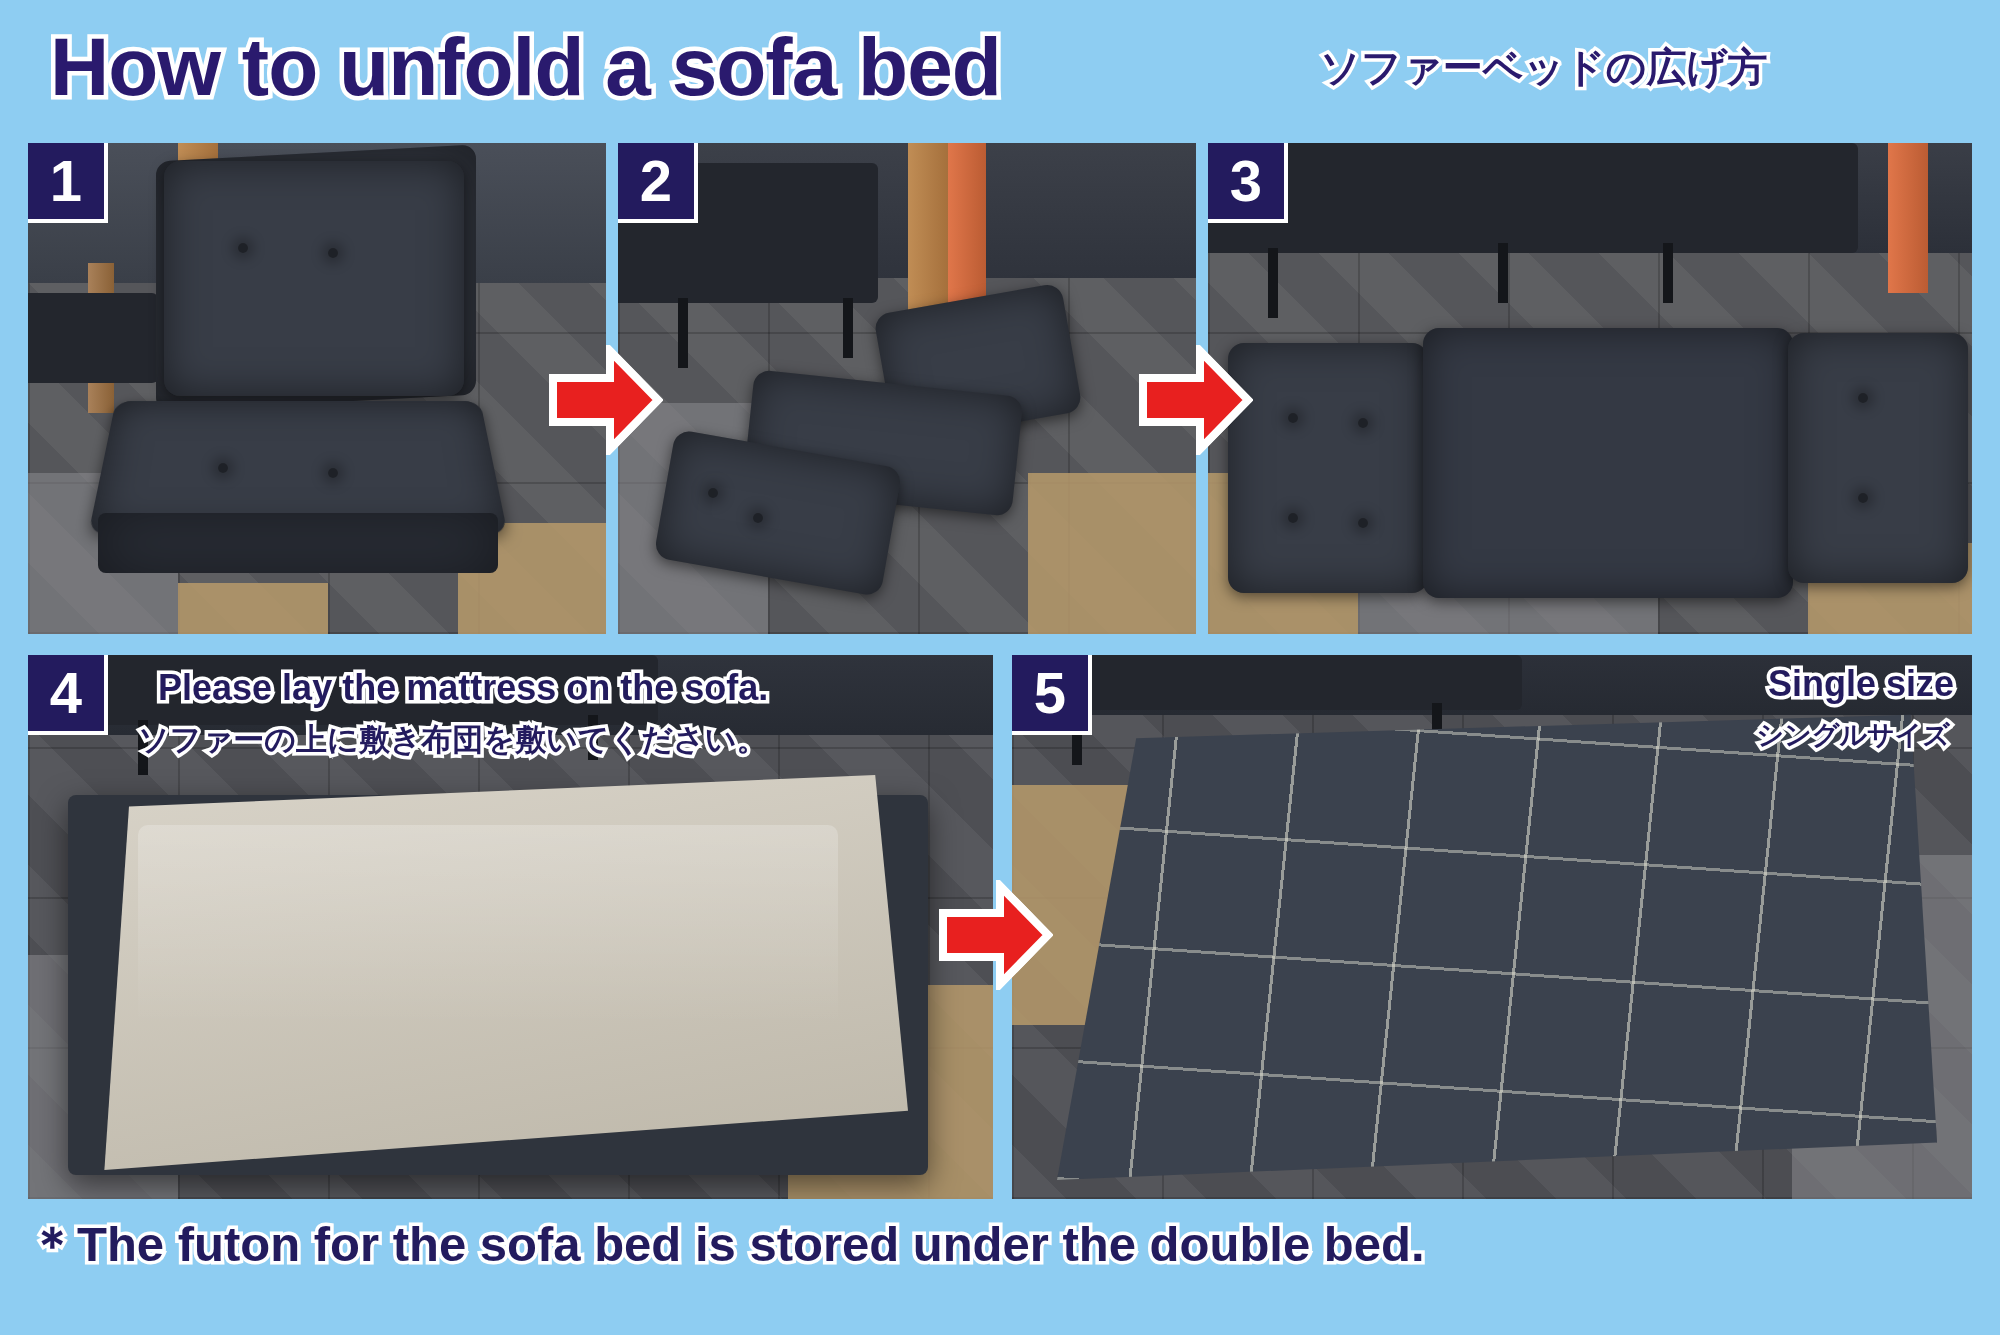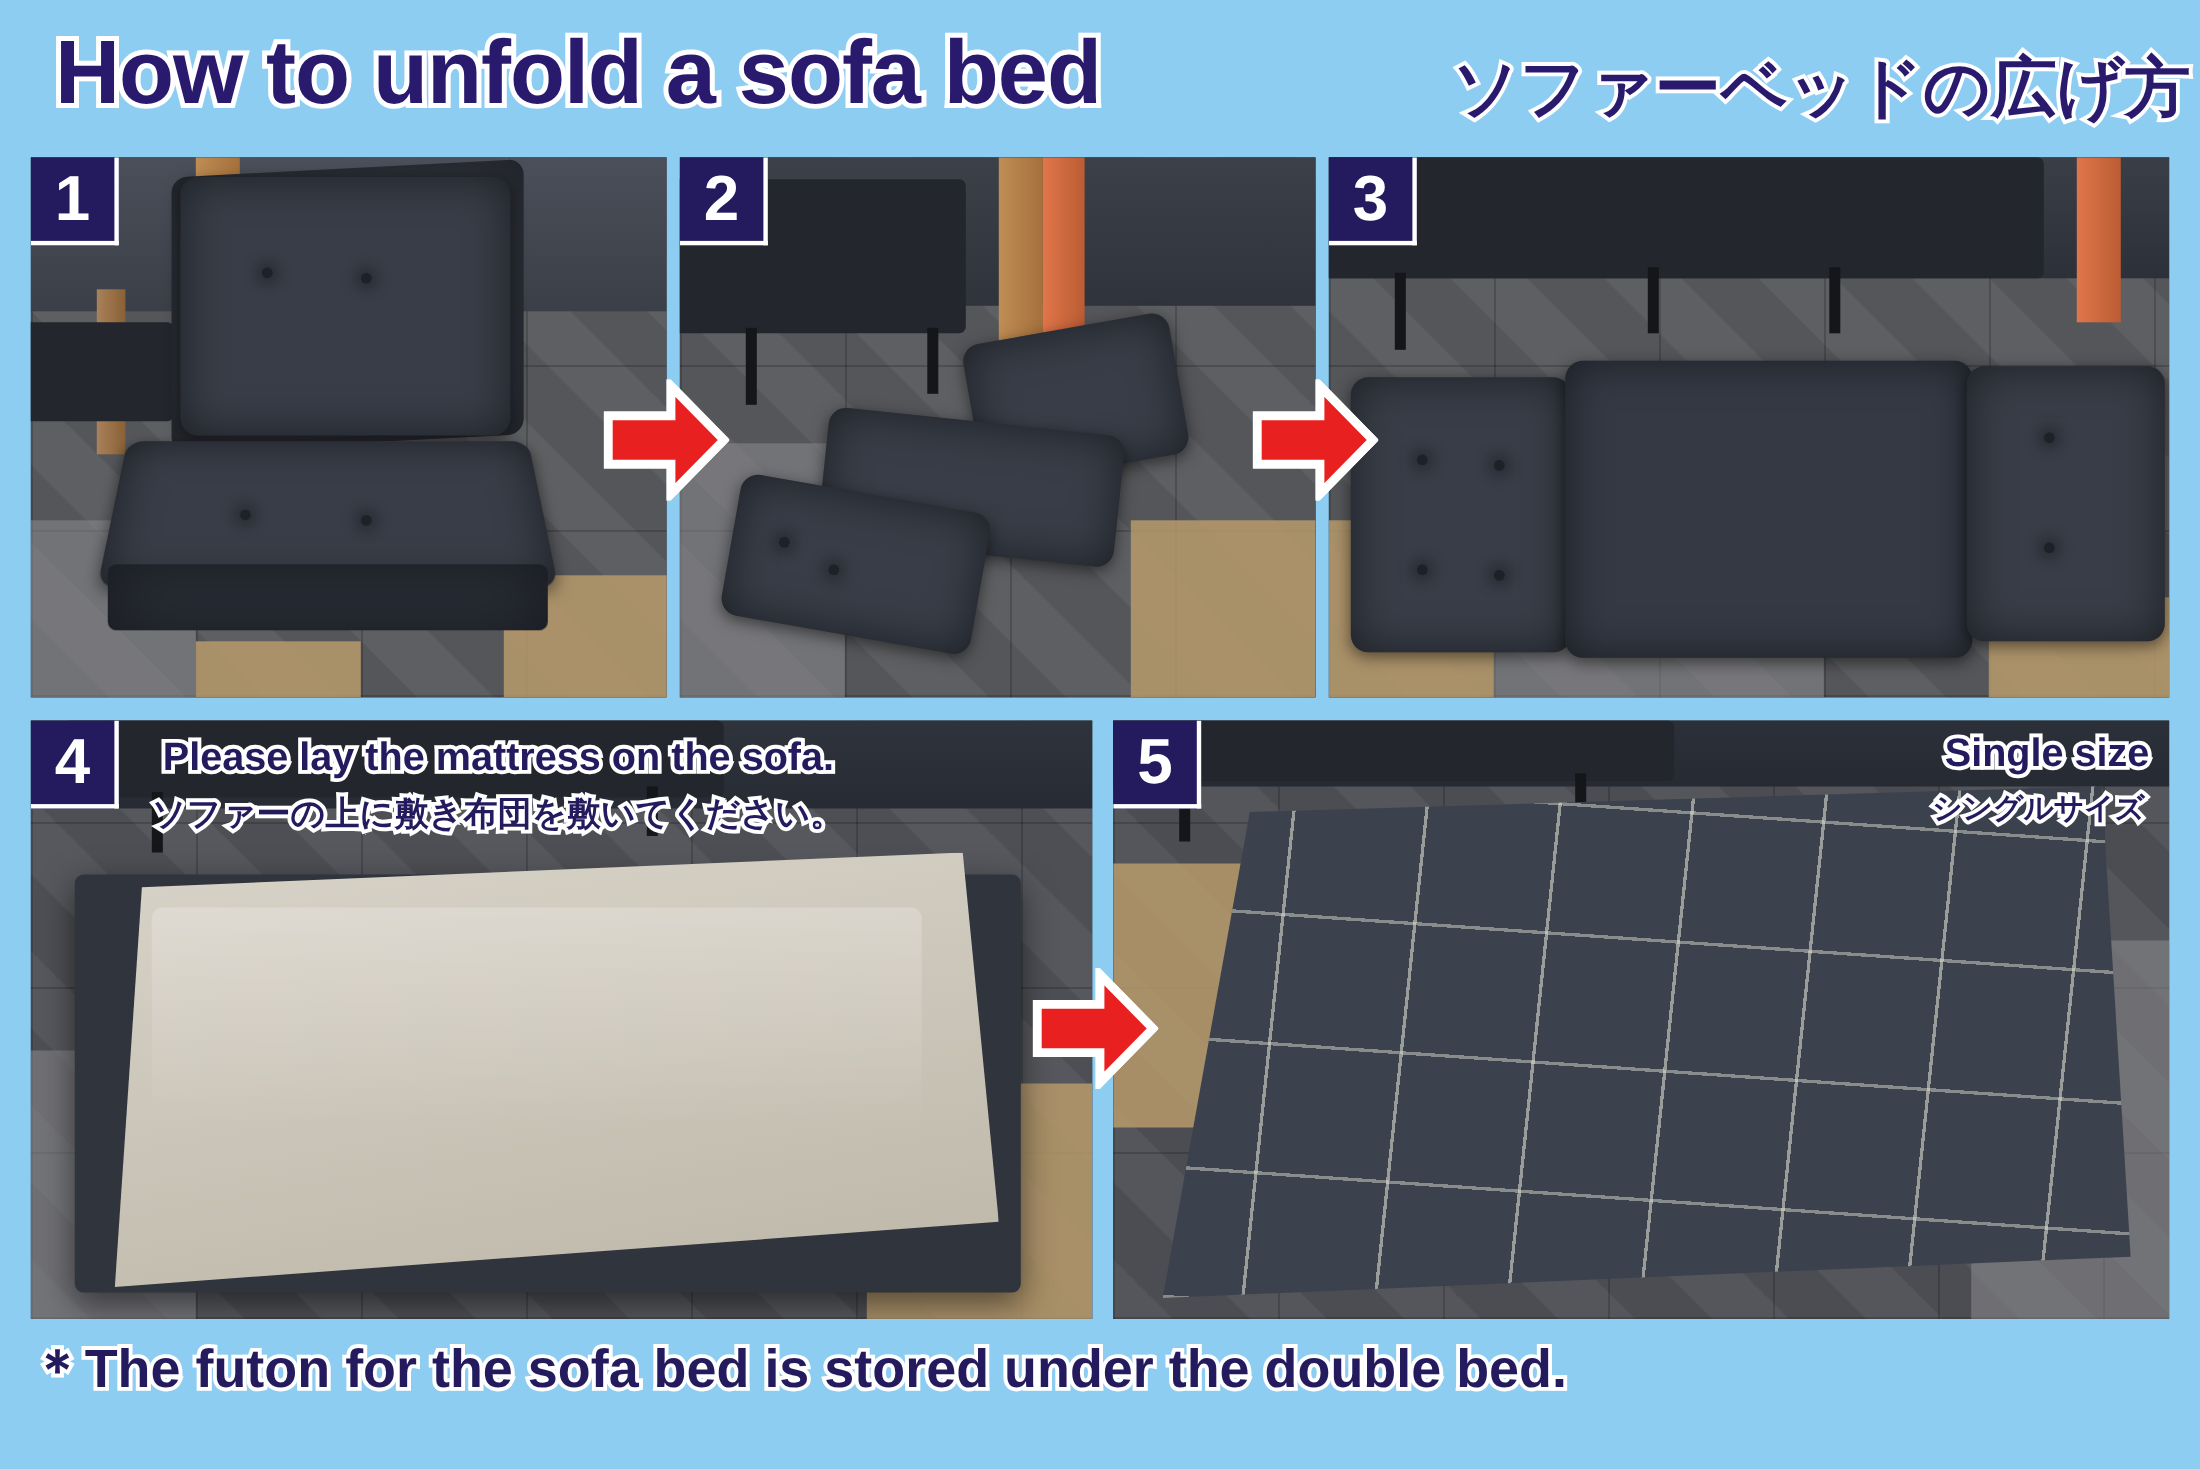--- a/index.html
+++ b/index.html
@@ -31,21 +31,21 @@
     letter-spacing: -1px;
     color: #2a1a6e;
     -webkit-text-stroke: 9px #ffffff;
     paint-order: stroke fill;
     white-space: nowrap;
   }
   .title-jp {
     position: absolute;
     left: 1320px;
     top: 40px;
-    font-size: 60px;
+    font-size: 40px;
     font-weight: bold;
     color: #2a1a6e;
     -webkit-text-stroke: 7px #ffffff;
     paint-order: stroke fill;
     white-space: nowrap;
   }
 
   
   .panel {
     position: absolute;
@@ -166,20 +166,21 @@
   
   .overlay-en {
     position: absolute;
     font-size: 36px;
     font-weight: bold;
     color: #231b5e;
     -webkit-text-stroke: 7px #ffffff;
     paint-order: stroke fill;
     white-space: nowrap;
     z-index: 35;
+    margin-left: 10px;
   }
   .overlay-jp {
     position: absolute;
     font-size: 31px;
     font-weight: bold;
     color: #231b5e;
     -webkit-text-stroke: 7px #ffffff;
     paint-order: stroke fill;
     white-space: nowrap;
     z-index: 35;

